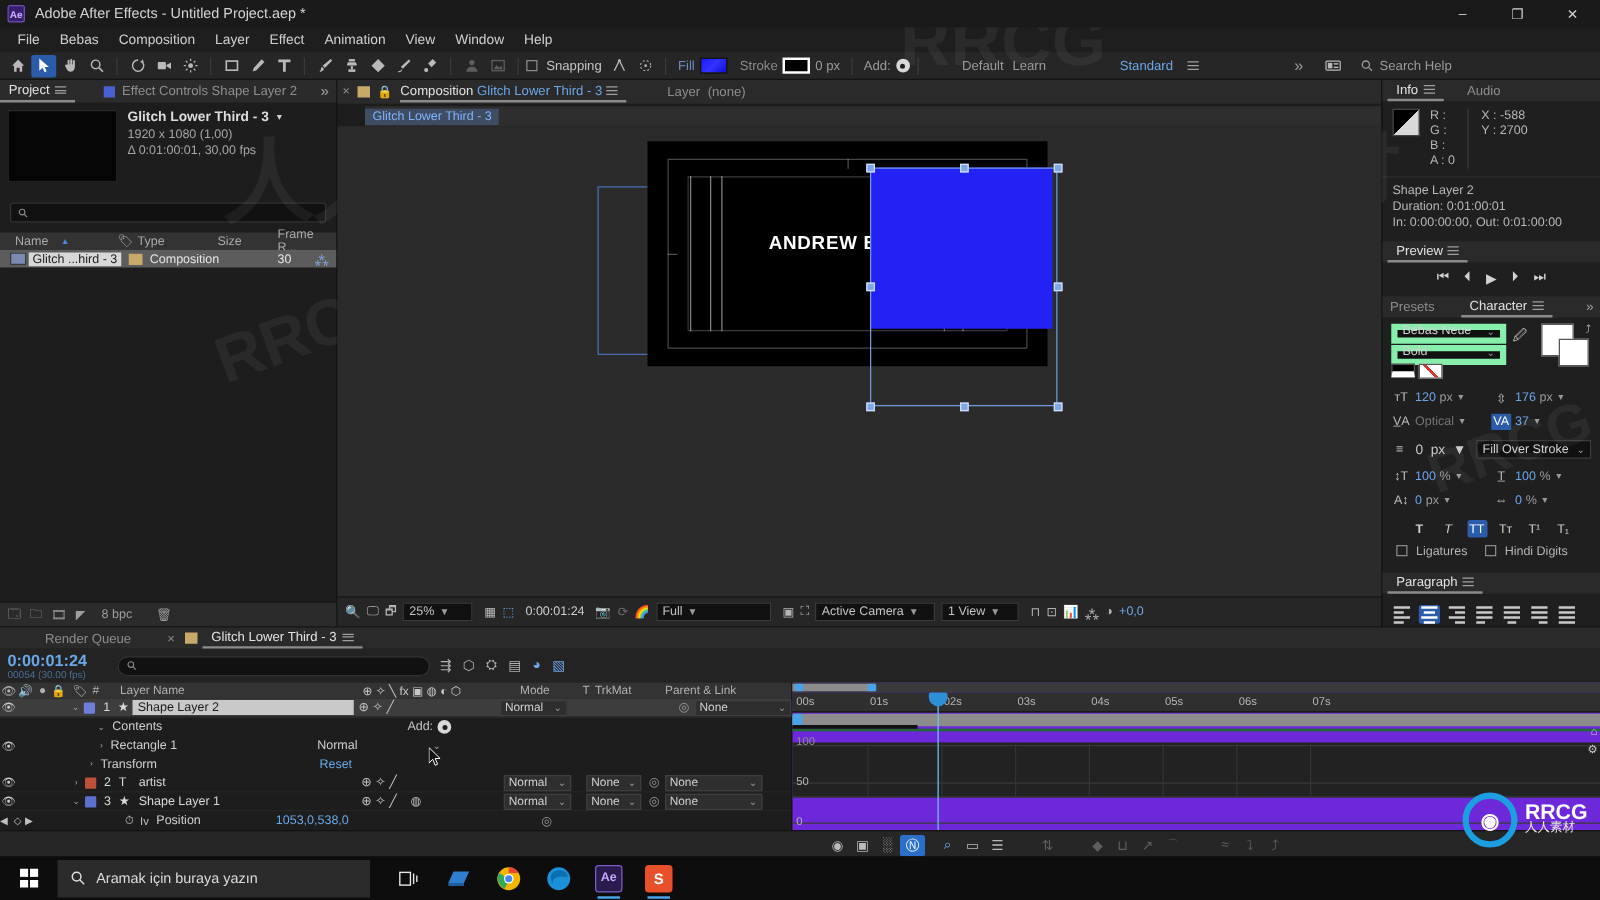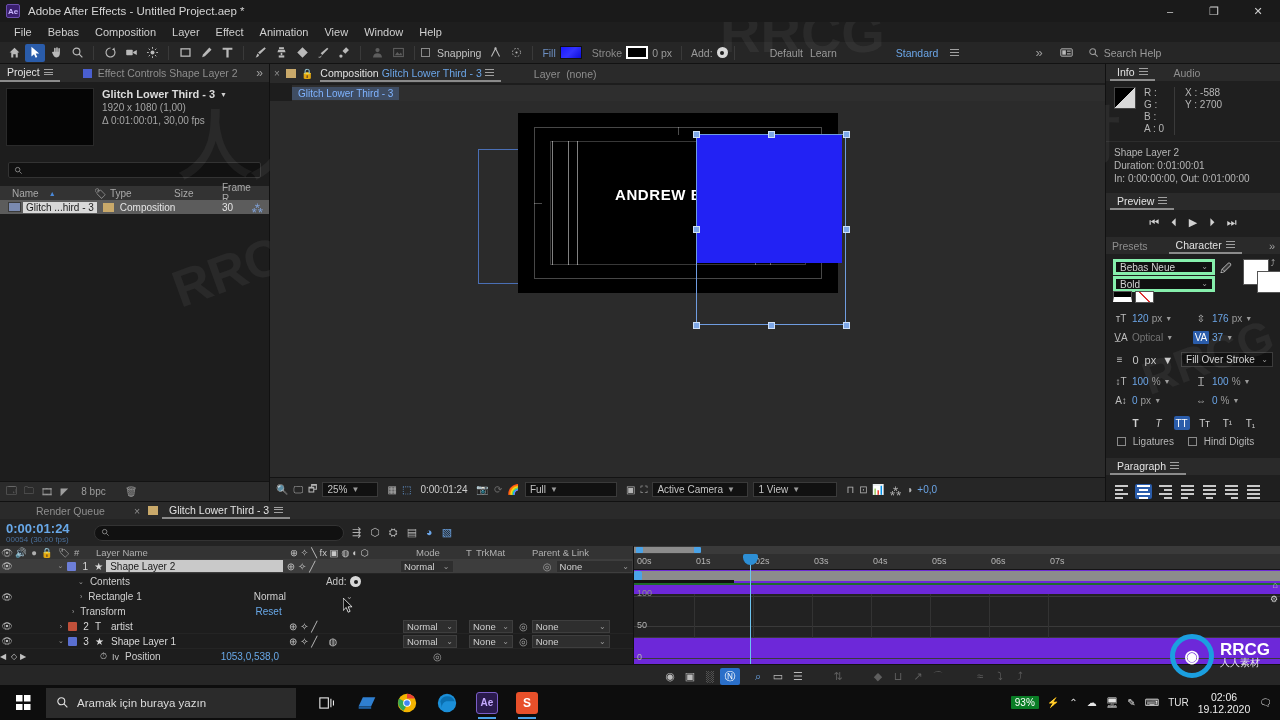--- a/index.html
+++ b/index.html
@@ -73,21 +73,21 @@
   
   .right-col { width:175px; background:#1f1f1f; border-left:1px solid #111; display:flex; flex-direction:column; }
   .info-grid { padding:6px 8px; display:flex; font-size:10px; color:#b6b6b6; }
   .info-sw { width:22px; height:22px; background:linear-gradient(135deg,#000 50%, #d9d9d9 50%); border:1px solid #444; }
   .info-rgb div { line-height:12px; }
   .info-xy div { line-height:12px; }
   .info-layer { padding:4px 8px 8px 8px; font-size:10px; color:#b6b6b6; line-height:13px; border-top:1px solid #2d2d2d;}
   .prev-btns { display:flex; justify-content:center; gap:12px; padding:6px 0 8px 0; color:#d2d2d2; font-size:11px; }
   .charpanel { padding:5px 7px; }
   .fontrow { display:flex; gap:5px; align-items:flex-start; margin-bottom:4px; }
-  .fontsel { background:#111; border:3px solid #86efac; height:16px; width:102px; display:flex; align-items:flex-start; justify-content:space-between; padding:0 4px; font-size:10px; color:#d2d2d2; }
+  .fontsel { background:#111; border:5px solid #86efac; height:16px; width:92px; display:flex; align-items:flex-end; justify-content:space-between; padding:0 4px; font-size:10px; color:#d2d2d2; }
   .colorstack { position:relative; width:44px; height:36px; }
   .col-white { position:absolute; left:6px; top:0; width:26px; height:26px; background:#fff; border:1px solid #555; }
   .col-blackbox { position:absolute; left:20px; top:12px; width:24px; height:22px; background:#fff; border:1px solid #555; }
   .swpair { display:flex; gap:3px; margin-top:2px;}
   .sw-a { width:19px; height:11px; background:#000; border-bottom:5px solid #fff; border-left:1px solid #555;border-right:1px solid #555;border-top:1px solid #555;}
   .sw-b { width:19px; height:12px; background:#d0d0d0; border:1px solid #555;
           background-image:linear-gradient(45deg, transparent 45%, #d33 45%, #d33 55%, transparent 55%); background-color:#fff;}
   .cr { display:flex; align-items:center; gap:3px; font-size:10px; margin:3px 0; }
   .cr .val { color:#6ba5e7; }
   .cr .unit { color:#9a9a9a; }
@@ -505,21 +505,21 @@
         <div class="selbox" style="width:92px">
           <span>Full</span>
             <span class="chev">▼</span>
         </div>
         <span style="margin-left:4px">▣</span>
         <span>⛶</span>
         <div class="selbox" style="width:96px">
           <span>Active Camera</span>
             <span class="chev">▼</span>
         </div>
-        <div class="selbox" style="width:84px">
+        <div class="selbox" style="width:62px">
           <span>1 View</span>
             <span class="chev">▼</span>
         </div>
         <span style="margin-left:4px">⊓</span>
         <span>⊡</span>
         <span>📊</span>
         <span>⁂</span>
         <span>◑</span>
         <span style="color:#6ba5e7">+0,0</span>
       </div>
@@ -1089,35 +1089,20 @@
             <path d="M4 10 A9 9 0 0 1 21 10 H11 A7 7 0 0 0 6 18 Z" fill="#0a6fb0"></path>
           </svg>
       </div>
       <div class="tb-app running">
         <div style="width:22px;height:22px;background:#2a1a4d;border:1px solid #7b5ec7;border-radius:3px;display:flex;align-items:center;justify-content:center;color:#c5aaff;font-size:10px;font-weight:bold">Ae</div>
       </div>
       <div class="tb-app running">
         <div style="width:22px;height:22px;background:#e8502a;border-radius:3px;display:flex;align-items:center;justify-content:center;color:#fff;font-size:12px;font-weight:bold">S</div>
       </div>
     </div>
-    <div class="tray">
-      <span class="batt">93%</span>
-      <span>⚡</span>
-      <span>⌃</span>
-      <span>☁</span>
-      <span>🖥</span>
-      <span>✎</span>
-      <span>⌨</span>
-      <span>TUR</span>
-      <div class="clock">
-        <div>02:06</div>
-        <div>19.12.2020</div>
-      </div>
-      <span>🗨</span>
-    </div>
   </div>
 
   <div style="position:absolute;left:343px;top:598px;pointer-events:none">
     <svg viewBox="0 0 12 18" style="width:11px;height:16px">
         <path d="M0 0 L0 14 L3.4 10.6 L5.6 16 L7.8 15 L5.6 9.9 L10 9.9 Z" fill="#111" stroke="#fff" stroke-width="0.9"></path>
       </svg>
   </div>
 </div>
 
 </body></html>

